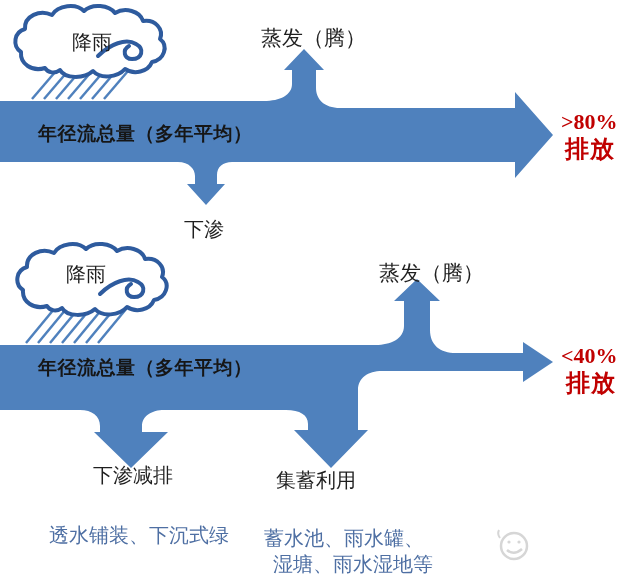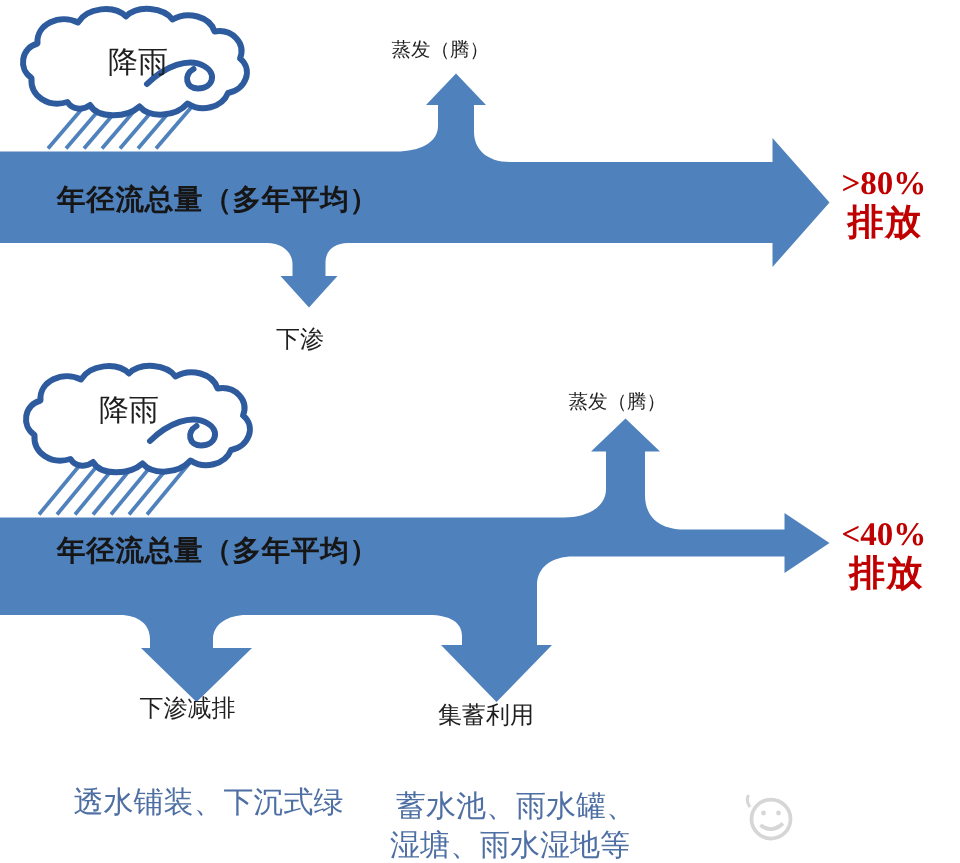--- a/index.html
+++ b/index.html
@@ -5,45 +5,45 @@
   html,body{margin:0;padding:0;background:#fff;}
   .stage{
     position:relative;width:640px;height:575px;background:#ffffff;overflow:hidden;
     font-family:"Liberation Serif","DejaVu Serif",serif;
     padding-left:31px;
   }
   .stage svg{position:absolute;left:0;top:0;}
   .lbl{position:absolute;white-space:nowrap;color:#1f1f1f;line-height:1.15;}
   .cloud-lbl{font-size:20px;}
   .band-lbl{font-size:19px;font-weight:bold;letter-spacing:.5px;color:#161616;}
-  .evap-lbl{font-size:13px;}
-  .small-lbl{font-size:16px;}
+  .evap-lbl{font-size:21px;}
+  .small-lbl{font-size:20px;}
   .red-pct{font-size:22px;font-weight:bold;color:#c00000;}
   .red-word{font-size:24px;font-weight:bold;color:#c00000;letter-spacing:1px;}
   .blue-txt{font-size:20px;color:#4e6fa3;margin-top:30px;}
   .wm-txt{font-size:23px;color:#d4d4d4;letter-spacing:3px;}
 
   
   .p-cloud1{left:72px;top:31px;}
   .p-band1{left:38px;top:123px;}
   .p-evap1{left:261px;top:26px;}
   .p-infil1{left:184px;top:218px;}
   .p-pct1{left:561px;top:109px;}
   .p-word1{left:565px;top:136px;}
   .p-cloud2{left:66px;top:263px;}
   .p-band2{left:38px;top:357px;}
   .p-evap2{left:379px;top:261px;}
   .p-pct2{left:561px;top:343px;}
   .p-word2{left:566px;top:370px;}
   .p-infT{left:93px;top:464px;}
   .p-infL1{left:49px;top:494px;}
   .p-infL2{left:46px;top:520px;}
-  .p-stoT{left:292px;top:469px;}
+  .p-stoT{left:276px;top:469px;}
   .p-stoL1{left:264px;top:497px;}
-  .p-stoL2{left:260px;top:523px;}
+  .p-stoL2{left:273px;top:523px;}
   .p-wm{left:536px;top:530px;}
 </style>
 </head>
 <body>
 
 <div class="stage">
 
   <svg width="640" height="575" viewBox="0 0 640 575">
 
     <path d="M0,101 L264,101 C280,101 292,95 292,84 L292,70 L284,70 L304,49 L324,70 L316,70 L316,88

